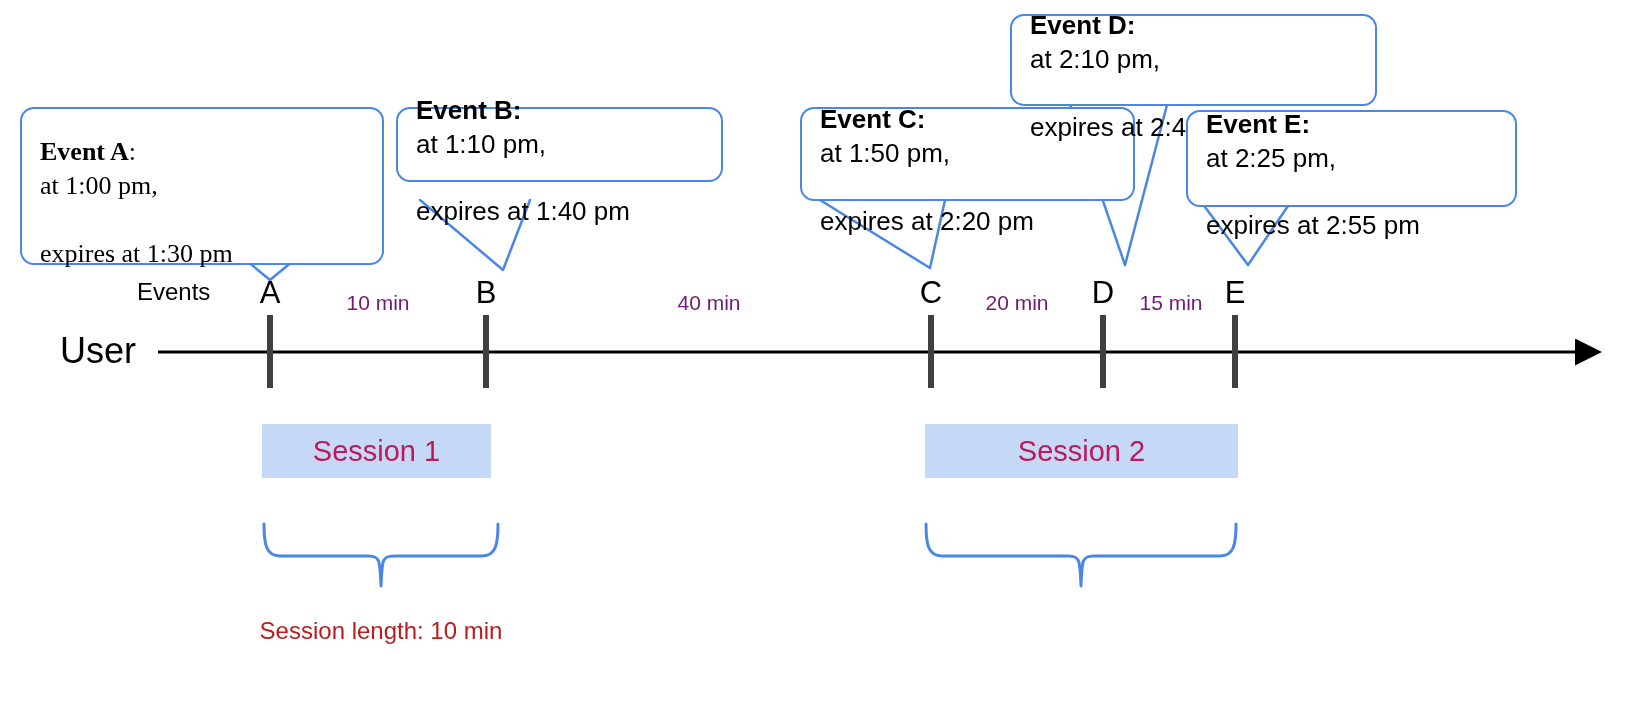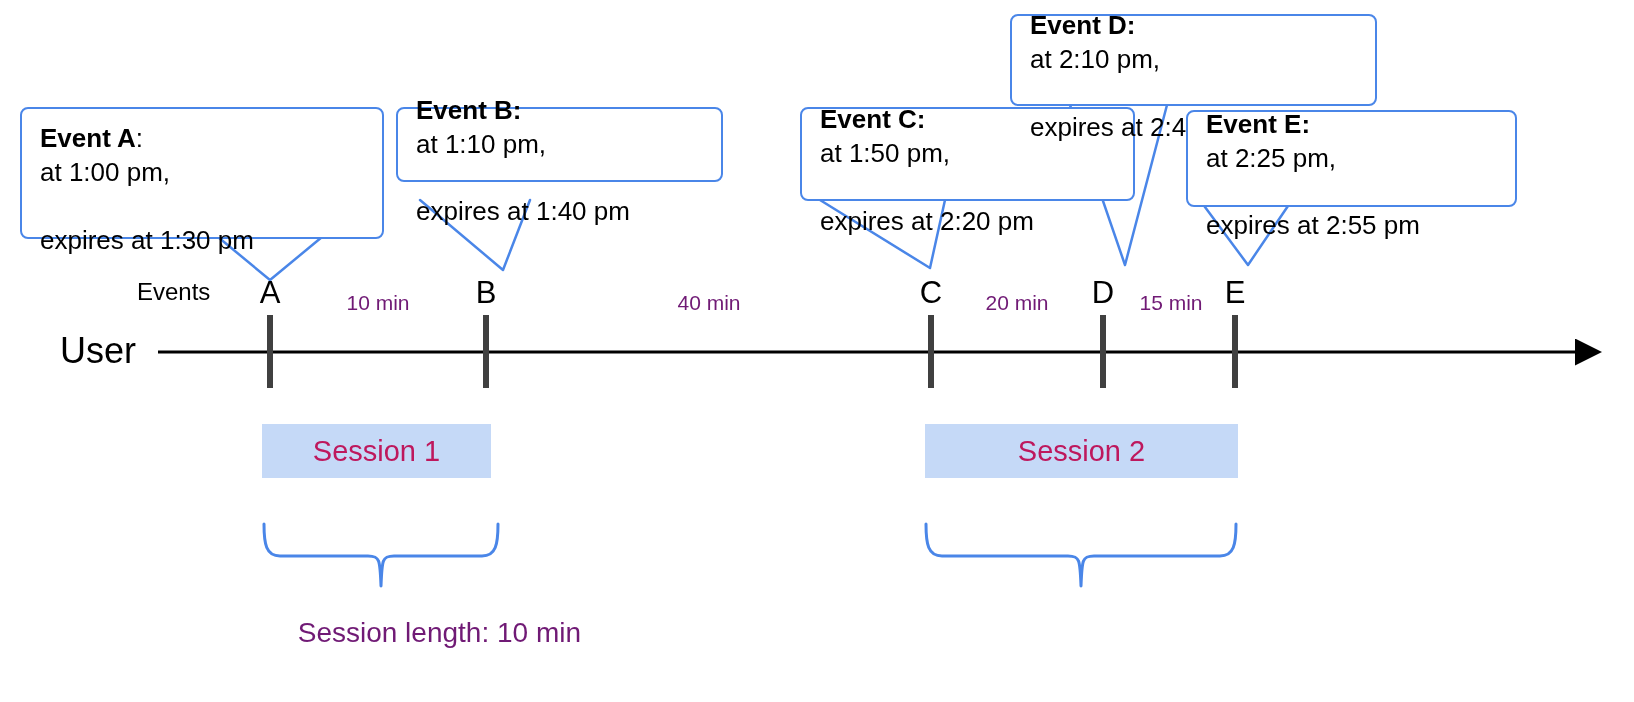--- a/index.html
+++ b/index.html
@@ -25,21 +25,21 @@
     width: 1634px;
     height: 702px;
     pointer-events: none;
   }
 
   
   .callout {
     position: absolute;
     box-sizing: border-box;
     border: 2.5px solid #4a86e8;
-    border-radius: 8px;
+    border-radius: 14px;
     background: #ffffff;
     display: flex;
     align-items: center;
     padding: 0 18px;
     z-index: 5;
   }
   .callout-text {
     font-size: 26px;
     line-height: 1.3;
     color: #000000;
@@ -88,24 +88,24 @@
   }
   .session-box span {
     font-size: 29px;
     color: #be185d;
     white-space: nowrap;
   }
 
   
   .session-length {
     position: absolute;
-    font-size: 28px;
-    color: #701a75;
-    white-space: nowrap;
-    text-align: right;
+    font-size: 24px;
+    color: #b91c1c;
+    white-space: nowrap;
+    text-align: center;
   }
 </style>
 </head>
 <body>
 
 <div id="stage">
 
   <svg id="vector" viewBox="0 0 1634 702" xmlns="http://www.w3.org/2000/svg">
 
     <defs>
@@ -142,21 +142,21 @@
 
     <path d="M 926,524
              C 926,544 928,556 942,556
              L 1068,556
              C 1080,556 1080,560 1081,586
              C 1082,560 1082,556 1094,556
              L 1220,556
              C 1234,556 1236,544 1236,524" fill="none" stroke="#4a86e8" stroke-width="3" stroke-linecap="round" stroke-linejoin="round"></path>
   </svg>
 
-  <div class="callout" style="left:20px; top:107px; width:364px; height:132px;">
+  <div class="callout" style="left:20px; top:107px; width:364px; height:158px;font-family:Liberation Serif, serif;">
     <div class="callout-text">
       <span class="lead">Event A</span><span>:</span>
       <span>at 1:00 pm,</span><br>
       <span>expires at 1:30 pm</span>
     </div>
   </div>
 
   <div class="callout" style="left:396px; top:107px; width:327px; height:75px;">
     <div class="callout-text">
       <span class="lead">Event B</span><span class="lead">:</span>

